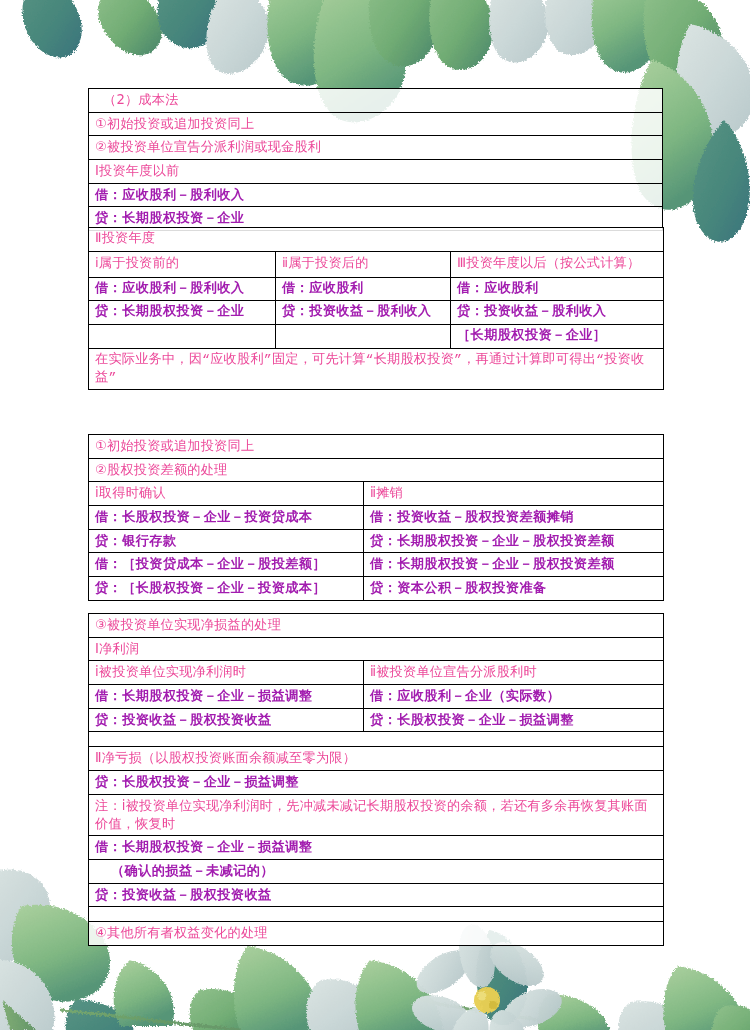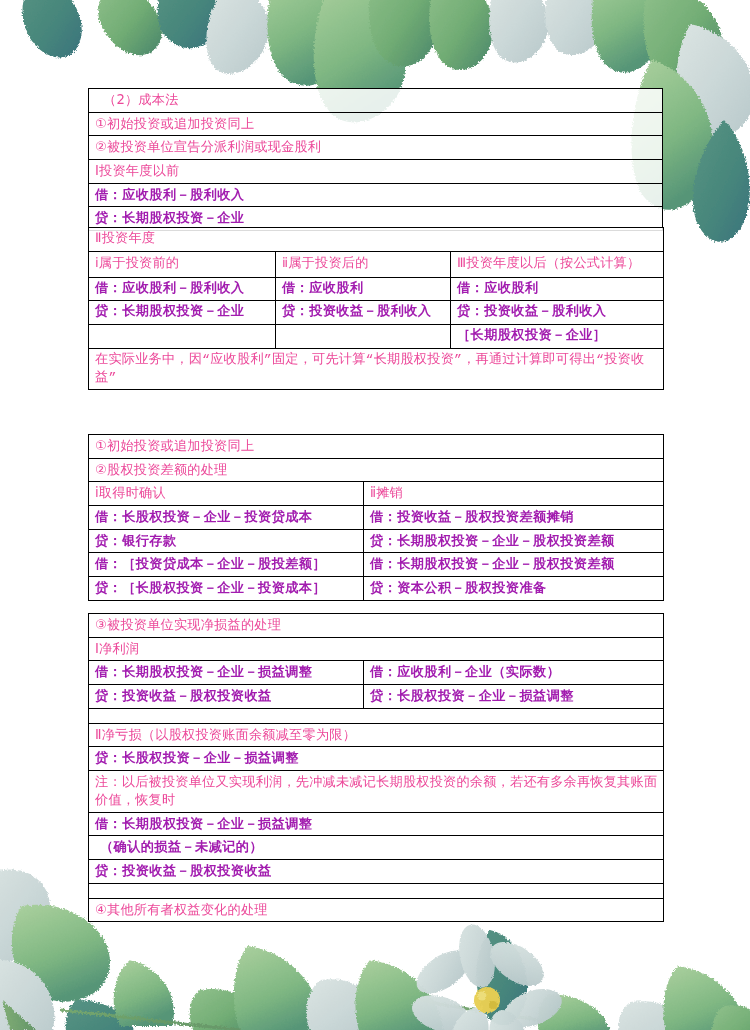--- a/index.html
+++ b/index.html
@@ -25,21 +25,21 @@
     padding:2px 5px 3px 6px;
     vertical-align:middle;
     font-size:13.2px;
     line-height:1.34;
     color:#ec4899;
     letter-spacing:0.2px;
     background:rgba(255,255,255,0.86);
   }
   .tbl td.red{color:#a21caf;font-weight:bold;letter-spacing:0.4px;}
   .tbl td.blank{height:14px;padding:0;}
-  .tbl td.indent{padding-left:11px;}
+  .tbl td.indent{padding-left:22px;}
   .tbl td.rightal{padding-right:17px;}
   .tbl td.title{padding-left:14px;}
   .h18{height:18px}
   .h20{height:20px}
 </style>
 </head>
 <body>
 
 <div class="deco">
 <svg width="750" height="1030" viewBox="0 0 750 1030" xmlns="http://www.w3.org/2000/svg">
@@ -246,38 +246,42 @@
         <col style="width:300px">
       </colgroup>
     <tbody>
         <tr>
       <td colspan="2">③被投资单位实现净损益的处理</td>
     </tr>
     <tr>
       <td colspan="2">Ⅰ净利润</td>
     </tr>
     <tr>
+      <td>ⅰ被投资单位实现净利润时</td>
+      <td>ⅱ被投资单位宣告分派股利时</td>
+    </tr>
+    <tr>
       <td class="red">借：长期股权投资－企业－损益调整</td>
       <td class="red">借：应收股利－企业（实际数）</td>
     </tr>
     <tr>
       <td class="red">贷：投资收益－股权投资收益</td>
       <td class="red">贷：长股权投资－企业－损益调整</td>
     </tr>
     <tr>
       <td colspan="2" class="blank"></td>
     </tr>
     <tr>
       <td colspan="2">Ⅱ净亏损（以股权投资账面余额减至零为限）</td>
     </tr>
     <tr>
       <td colspan="2" class="red">贷：长股权投资－企业－损益调整</td>
     </tr>
     <tr>
-      <td colspan="2">注：以后被投资单位又实现利润，先冲减未减记长期股权投资的余额，若还有多余再恢复其账面价值，恢复时</td>
+      <td colspan="2">注：ⅰ被投资单位实现净利润时，先冲减未减记长期股权投资的余额，若还有多余再恢复其账面价值，恢复时</td>
     </tr>
     <tr>
       <td colspan="2" class="red">借：长期股权投资－企业－损益调整</td>
     </tr>
     <tr>
       <td colspan="2" class="red indent">（确认的损益－未减记的）</td>
     </tr>
     <tr>
       <td colspan="2" class="red">贷：投资收益－股权投资收益</td>
     </tr>

